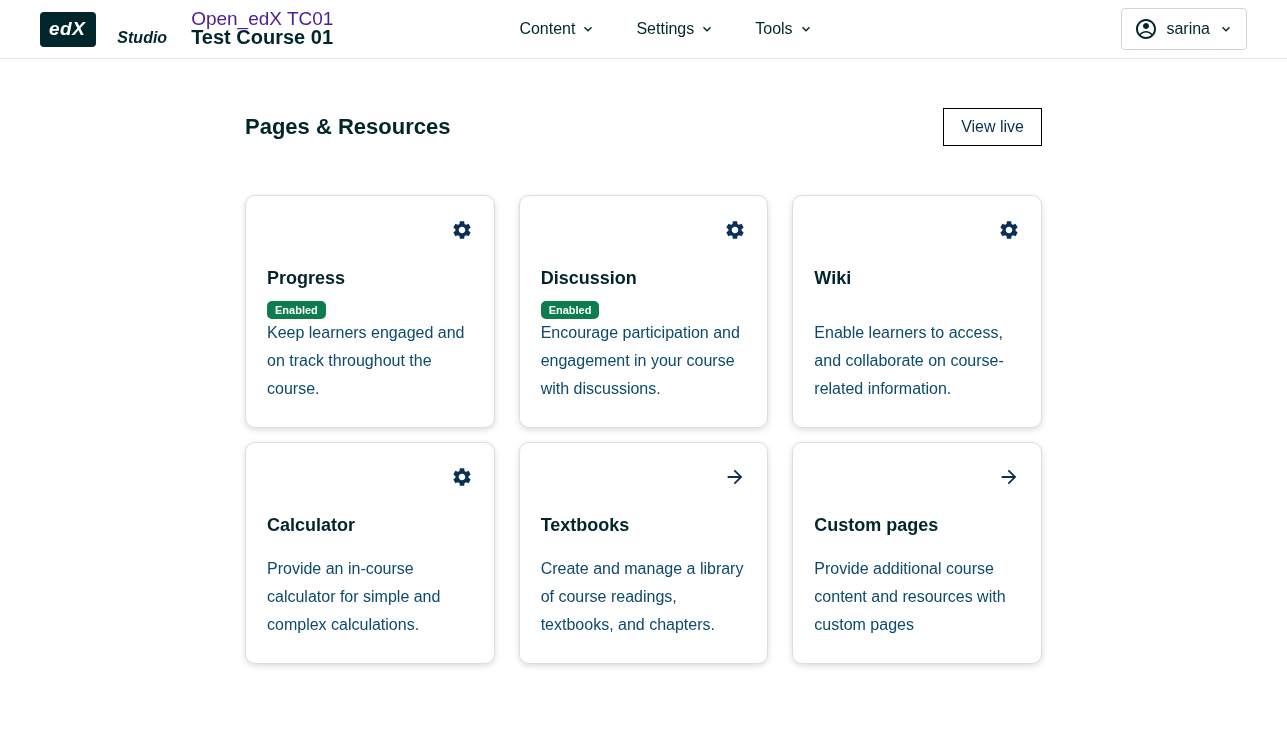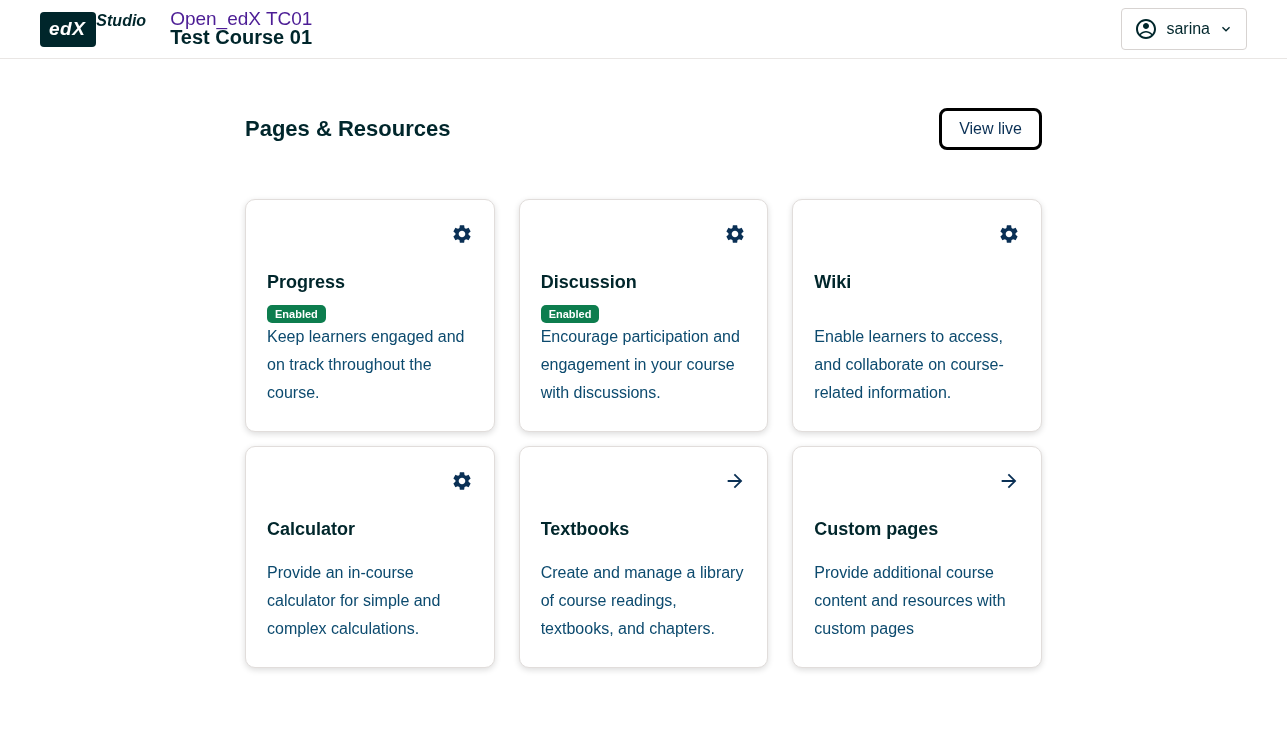--- a/index.html
+++ b/index.html
@@ -11,21 +11,21 @@
     overflow:hidden;
   }
 
   
   .header {
     display:flex; align-items:center;
     height:59px; padding:0 40px;
     background:#fff;
     border-bottom:1px solid #E9E6E4;
   }
-  .logo { display:flex; align-items:flex-start; gap:0; cursor:pointer; }
+  .logo { display:flex; align-items:flex-end; gap:21px; cursor:pointer; }
   .logo-box {
     background:#00262B; color:#fff;
     font-weight:700; font-style:italic;
     font-size:19px; line-height:1;
     padding:7px 11px 9px 9px;
     border-radius:4px;
     letter-spacing:0.5px;
   }
   .logo-suffix { font-weight:700; font-style:italic; font-size:16px; color:#00262B; }
   .course-block { margin-left:24px; cursor:pointer; }
@@ -51,23 +51,23 @@
   .avatar { width:24px; height:24px; fill:#00262B; }
 
   
   .main { width:797px; margin:0 auto; }
   .page-head {
     display:flex; justify-content:space-between; align-items:center;
     margin-top:49px; margin-bottom:49px;
   }
   .page-title { font-size:22px; font-weight:700; color:#00262B; }
   .view-live-btn {
-    background:#fff; border:3px solid #000000; color:#0A3055;
+    background:#fff; border:1px solid #000000; color:#0A3055;
     font-size:16px; font-family:inherit;
-    padding:9px 17px; border-radius:8px; cursor:pointer;
+    padding:9px 17px; border-radius:0; cursor:pointer;
   }
 
   .grid {
     display:grid; grid-template-columns:repeat(3, 1fr);
     column-gap:24px; row-gap:14px;
   }
   .card {
     background:#fff;
     border:1px solid #E1DDDB;
     border-radius:10px;
@@ -100,20 +100,40 @@
   <div class="logo">
     <span class="logo-box">edX</span>
     <span class="logo-suffix">Studio</span>
   </div>
 
   <div class="course-block">
     <div class="course-org">Open_edX TC01</div>
     <div class="course-name">Test Course 01</div>
   </div>
 
+  <nav class="nav">
+    <button class="nav-item">
+      <span>Content</span>
+      <svg class="chev" viewBox="0 0 24 24">
+          <path d="M16.59,8.59L12,13.17L7.41,8.59L6,10l6,6l6-6L16.59,8.59z"></path>
+        </svg>
+    </button>
+    <button class="nav-item">
+      <span>Settings</span>
+      <svg class="chev" viewBox="0 0 24 24">
+          <path d="M16.59,8.59L12,13.17L7.41,8.59L6,10l6,6l6-6L16.59,8.59z"></path>
+        </svg>
+    </button>
+    <button class="nav-item">
+      <span>Tools</span>
+      <svg class="chev" viewBox="0 0 24 24">
+          <path d="M16.59,8.59L12,13.17L7.41,8.59L6,10l6,6l6-6L16.59,8.59z"></path>
+        </svg>
+    </button>
+  </nav>
 
   <button class="user-btn">
     <svg class="avatar" viewBox="0 0 24 24">
         <path d="M12,2C6.48,2,2,6.48,2,12s4.48,10,10,10s10-4.48,10-10S17.52,2,12,2z M12,4c4.41,0,8,3.59,8,8c0,1.85-0.63,3.55-1.69,4.9 c-1.29-1.94-4.32-3-6.31-3s-5.02,1.06-6.31,3C4.63,15.55,4,13.85,4,12C4,7.59,7.59,4,12,4z M12,20c-2.02,0-3.87-0.76-5.28-2 c1.08-1.53,3.55-2.4,5.28-2.4s4.2,0.87,5.28,2.4C15.87,19.24,14.02,20,12,20z M12,6C10.34,6,9,7.34,9,9s1.34,3,3,3s3-1.34,3-3 S13.66,6,12,6z"></path>
       </svg>
     <span>sarina</span>
     <svg class="chev" viewBox="0 0 24 24">
         <path d="M16.59,8.59L12,13.17L7.41,8.59L6,10l6,6l6-6L16.59,8.59z"></path>
       </svg>
   </button>

